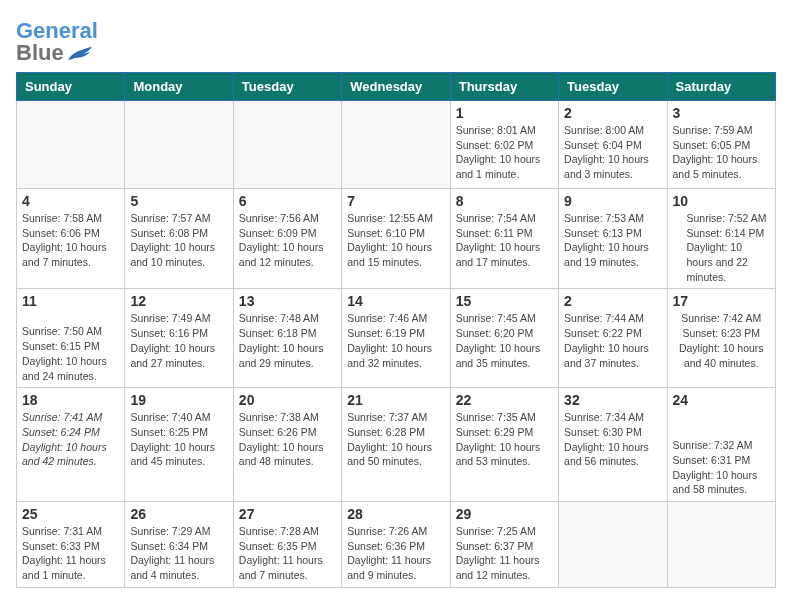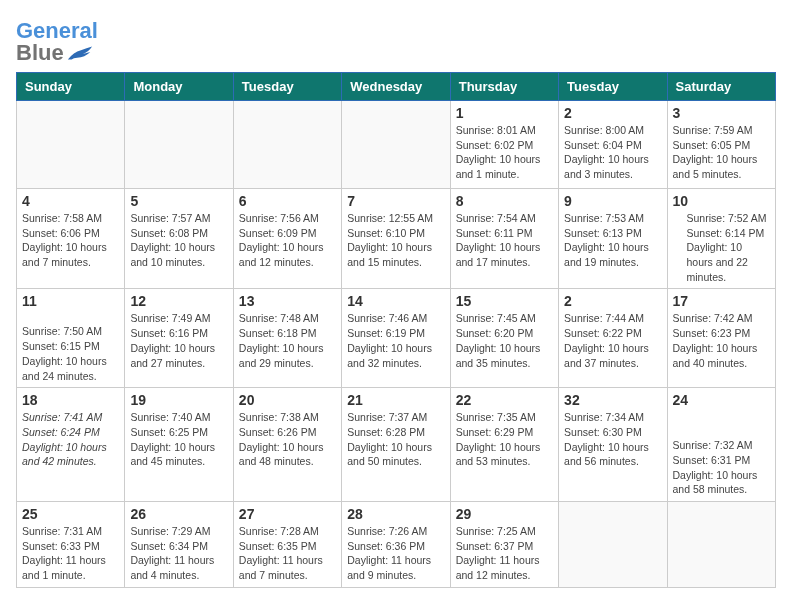--- a/index.html
+++ b/index.html
@@ -226,21 +226,21 @@
 Daylight: 10 hours and 35 minutes.</div>
         </td>
         <td>
           <div class="day-number">2</div>
           <div class="day-info" style="white-space: pre-line;">Sunrise: 7:44 AM
 Sunset: 6:22 PM
 Daylight: 10 hours and 37 minutes.</div>
         </td>
         <td>
           <div class="day-number">17</div>
-          <div class="day-info" style="white-space: pre-line;">Sunrise: 7:42 AM
+          <div class="day-info" style="white-space: pre-line; text-align: center;">Sunrise: 7:42 AM
 Sunset: 6:23 PM
 Daylight: 10 hours and 40 minutes.</div>
         </td>
       </tr>
       <tr>
         <td>
           <div class="day-number">18</div>
           <div class="day-info" style="white-space: pre-line; font-style: italic;">Sunrise: 7:41 AM
 Sunset: 6:24 PM
 Daylight: 10 hours and 42 minutes.</div>

